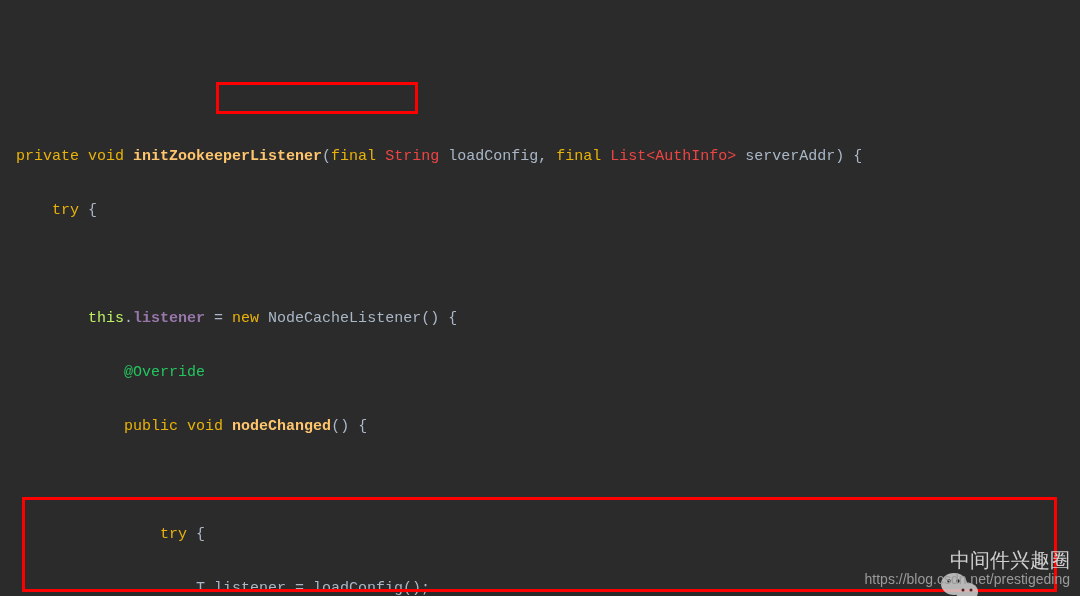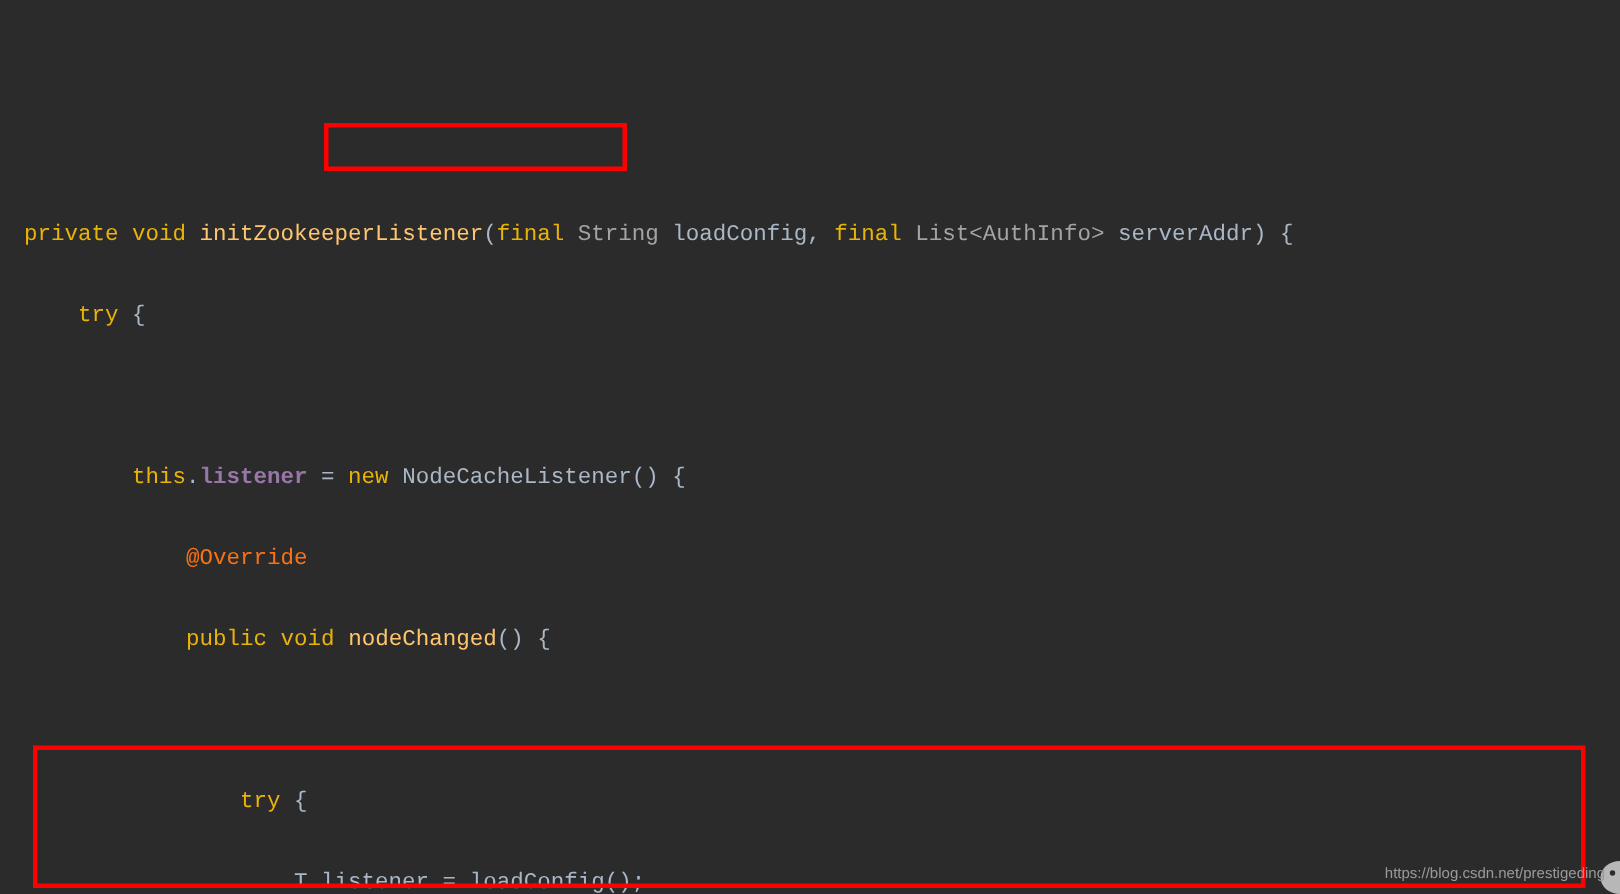--- a/index.html
+++ b/index.html
@@ -16,25 +16,25 @@
       white-space: pre;
     }
     .code-container {
       padding: 8px 0 0 16px;
     }
     .line {
       display: block;
       height: 27px;
     }
     .kw { color: #eab308; }
-    .type { color: #a3a3a3; }
-    .method-def { color: #ffc66d; font-weight: normal; }
-    .this-kw { color: #eab308; }
+    .type { color: #ef4444; }
+    .method-def { color: #ffc66d; font-weight: bold; }
+    .this-kw { color: #bef264; }
     .field { color: #9876aa; font-weight: bold; }
-    .annotation { color: #f97316; }
+    .annotation { color: #22c55e; }
     
     .redbox1 {
       position: absolute;
       border: 3px solid #ff0000;
       left: 216px;
       top: 82px;
       width: 202px;
       height: 32px;
       pointer-events: none;
     }
@@ -66,21 +66,21 @@
       color: #d0d0d0;
       font-family: "Microsoft YaHei", sans-serif;
       font-size: 20px;
     }
     .watermark-url {
       position: absolute;
       right: 10px;
       bottom: 4px;
       color: #9a9a9a;
       font-family: Arial, sans-serif;
-      font-size: 10px;
+      font-size: 14px;
     }
   </style>
 </head>
 <body>
 
 
 
 <div class="code-container">
 <span class="line"><span class="kw">private</span> <span class="kw">void</span> <span class="method-def">initZookeeperListener</span>(<span class="kw">final</span> <span class="type">String</span> <span>loadConfig</span>, <span class="kw">final</span> <span class="type">List&lt;AuthInfo&gt;</span> <span>serverAddr</span>) {</span>
 <span class="line">    <span class="kw">try</span> {</span>
@@ -113,17 +113,18 @@
   <span class="wechat-icon">
     <svg viewBox="0 0 40 34" width="40" height="34">
       <ellipse cx="14" cy="14" rx="13" ry="11" fill="#d0d0d0"></ellipse>
       <ellipse cx="27" cy="22" rx="11" ry="9.5" fill="#d0d0d0"></ellipse>
       <circle cx="9" cy="11" r="1.8" fill="#2b2b2b"></circle>
       <circle cx="18" cy="11" r="1.8" fill="#2b2b2b"></circle>
       <circle cx="23" cy="20" r="1.5" fill="#2b2b2b"></circle>
       <circle cx="31" cy="20" r="1.5" fill="#2b2b2b"></circle>
     </svg>
   </span>
+  <span class="watermark-text">中间件兴趣圈</span>
 </div>
 <div class="watermark-url">https://blog.csdn.net/prestigeding</div>
 
 
 
 
 </body></html>

